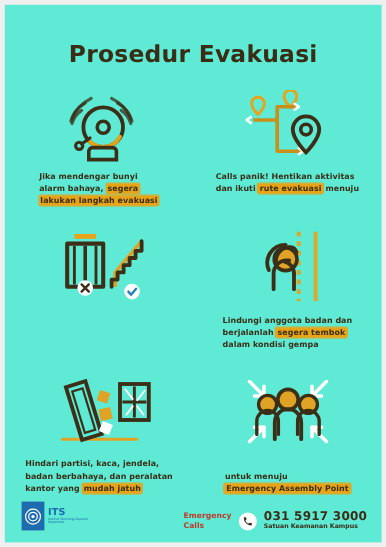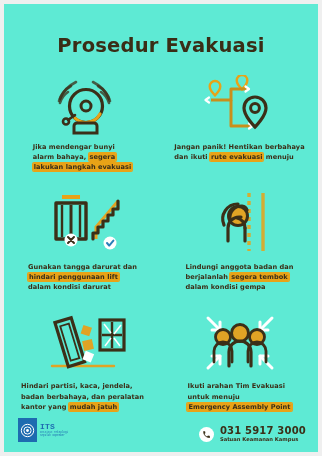--- a/index.html
+++ b/index.html
@@ -80,21 +80,20 @@
   }
   .logo-mark{
     width:19px;height:24px;
     background:#1e6bb0;
     display:flex;align-items:center;justify-content:center;
   }
   .logo-word{
     display:flex;flex-direction:column;
     justify-content:center;
     height:24px;
-    font-family:Liberation Mono, monospace;
   }
   .logo-its{
     color:#1e6bb0;font-weight:bold;font-size:8px;line-height:8px;
     letter-spacing:.2px;
   }
   .logo-sub{
     color:#1e6bb0;font-size:2.6px;line-height:3.1px;
     max-width:40px;
   }
   .emergency{
@@ -176,21 +175,21 @@
             <path d="M14 25 h20 v-11 h16" fill="none" stroke="#c98f1b" stroke-width="3" stroke-linejoin="round"></path>
             <path d="M34 25 v26 h20" fill="none" stroke="#c98f1b" stroke-width="3" stroke-linejoin="round"></path>
             <path d="M12 22.5 l-3.5 2.5 l3.5 2.5" fill="none" stroke="#ffffff" stroke-width="2.2" stroke-linecap="round" stroke-linejoin="round"></path>
             <path d="M48.5 11.5 l3.5 2.5 l-3.5 2.5" fill="none" stroke="#ffffff" stroke-width="2.2" stroke-linecap="round" stroke-linejoin="round"></path>
             <path d="M52 48.5 l3.5 2.5 l-3.5 2.5" fill="none" stroke="#ffffff" stroke-width="2.2" stroke-linecap="round" stroke-linejoin="round"></path>
             <path d="M58 22 a11 11 0 0 1 11 11 c0 8.2 -11 19 -11 19 s-11 -10.8 -11 -19 a11 11 0 0 1 11 -11 z" fill="none" stroke="#3b2f18" stroke-width="3.2"></path>
             <circle cx="58" cy="33" r="4.4" fill="none" stroke="#3b2f18" stroke-width="3"></circle>
           </svg>
         </div>
         <div class="caption">
-          <span>Jangan panik! Hentikan berbahaya</span><br>
+          <span>Calls panik! Hentikan aktivitas</span><br>
           <span>dan ikuti </span><span class="hl">rute evakuasi</span><span> menuju</span><br>
         </div>
       </div>
     </div>
 
     <div class="row-gap"></div>
 
     <div class="row">
 
       <div class="cell">
@@ -201,25 +200,20 @@
             <path d="M31 12 v32" stroke="#3b2f18" stroke-width="3"></path>
             <path d="M22 12 v32" stroke="#3b2f18" stroke-width="2.4"></path>
             <path d="M40 12 v32" stroke="#3b2f18" stroke-width="2.4"></path>
             <path d="M78 8 L56 34 v12" fill="none" stroke="#e0a325" stroke-width="3"></path>
             <path d="M78 8 v8 l-5 0 v6 l-5 0 v6 l-5 0 v6 l-5 0 v6 l-5 0 v6" fill="none" stroke="#3b2f18" stroke-width="3.2" stroke-linejoin="round" stroke-linecap="round"></path>
             <circle cx="31" cy="47" r="6.5" fill="#ffffff"></circle>
             <path d="M28 44 l6 6 M34 44 l-6 6" stroke="#3b2f18" stroke-width="2" stroke-linecap="round"></path>
             <circle cx="70" cy="50" r="6.5" fill="#ffffff"></circle>
             <path d="M67 50 l2.2 2.6 l4.2 -5" fill="none" stroke="#2b7fb8" stroke-width="2" stroke-linecap="round" stroke-linejoin="round"></path>
           </svg>
-        </div>
-        <div class="caption">
-          <span>Gunakan tangga darurat dan</span><br>
-          <span class="hl">hindari penggunaan lift</span><br>
-          <span>dalam kondisi darurat</span>
         </div>
       </div>
 
       <div class="cell">
         <div class="art">
           <svg width="80" height="62" viewBox="0 0 80 62">
             <path d="M49 0 v58" stroke="#e8a317" stroke-width="3.4" stroke-dasharray="4 4" opacity=".85"></path>
             <path d="M63 0 v58" stroke="#e8a317" stroke-width="3.4" opacity=".85"></path>
             <circle cx="38" cy="23" r="9.5" fill="#e0a325" stroke="#3b2f18" stroke-width="3"></circle>
             <path d="M28 48 v-13 a11 11 0 0 1 11 -11 h2" fill="none" stroke="#3b2f18" stroke-width="3.2" stroke-linecap="round"></path>
@@ -279,21 +273,21 @@
             </g>
             <circle cx="29" cy="23" r="7.5" fill="#e0a325" stroke="#3b2f18" stroke-width="2.8"></circle>
             <path d="M20 48 v-11 a9 9 0 0 1 18 0 v11" fill="none" stroke="#3b2f18" stroke-width="2.8" stroke-linecap="round"></path>
             <circle cx="63" cy="23" r="7.5" fill="#e0a325" stroke="#3b2f18" stroke-width="2.8"></circle>
             <path d="M54 48 v-11 a9 9 0 0 1 18 0 v11" fill="none" stroke="#3b2f18" stroke-width="2.8" stroke-linecap="round"></path>
             <circle cx="46" cy="19" r="8.5" fill="#e0a325" stroke="#3b2f18" stroke-width="3"></circle>
             <path d="M35 52 v-14 a11 11 0 0 1 22 0 v14" fill="none" stroke="#3b2f18" stroke-width="3.2" stroke-linecap="round"></path>
           </svg>
         </div>
         <div class="caption">
-          <span>Ikuti arahan Tim Evakuasi</span><br>
+          <br>
           <span>untuk menuju</span><br>
           <span class="hl">Emergency Assembly Point</span>
         </div>
       </div>
     </div>
   </div>
 
   <div class="footer">
 
     <div class="logo">
@@ -304,20 +298,24 @@
           <circle cx="7.5" cy="7.5" r="1.4" fill="#ffffff"></circle>
         </svg>
       </div>
       <div class="logo-word">
         <div class="logo-its">ITS</div>
         <div class="logo-sub">Institut Teknologi Sepuluh Nopember</div>
       </div>
     </div>
 
     <div class="emergency">
+      <div class="em-label">
+        <span>Emergency</span><br>
+        <span>Calls</span>
+      </div>
       <div class="phone-circle">
         <svg width="9" height="9" viewBox="0 0 24 24">
           <path d="M6.6 10.8a15.1 15.1 0 0 0 6.6 6.6l2.2-2.2a1 1 0 0 1 1-.24 11.4 11.4 0 0 0 3.6.58 1 1 0 0 1 1 1V20a1 1 0 0 1-1 1A17 17 0 0 1 3 4a1 1 0 0 1 1-1h3.5a1 1 0 0 1 1 1 11.4 11.4 0 0 0 .58 3.6 1 1 0 0 1-.25 1z" fill="#3b2f18"></path>
         </svg>
       </div>
       <div>
         <div class="phone-num">031 5917 3000</div>
         <div class="phone-sub">Satuan Keamanan Kampus</div>
       </div>
     </div>

